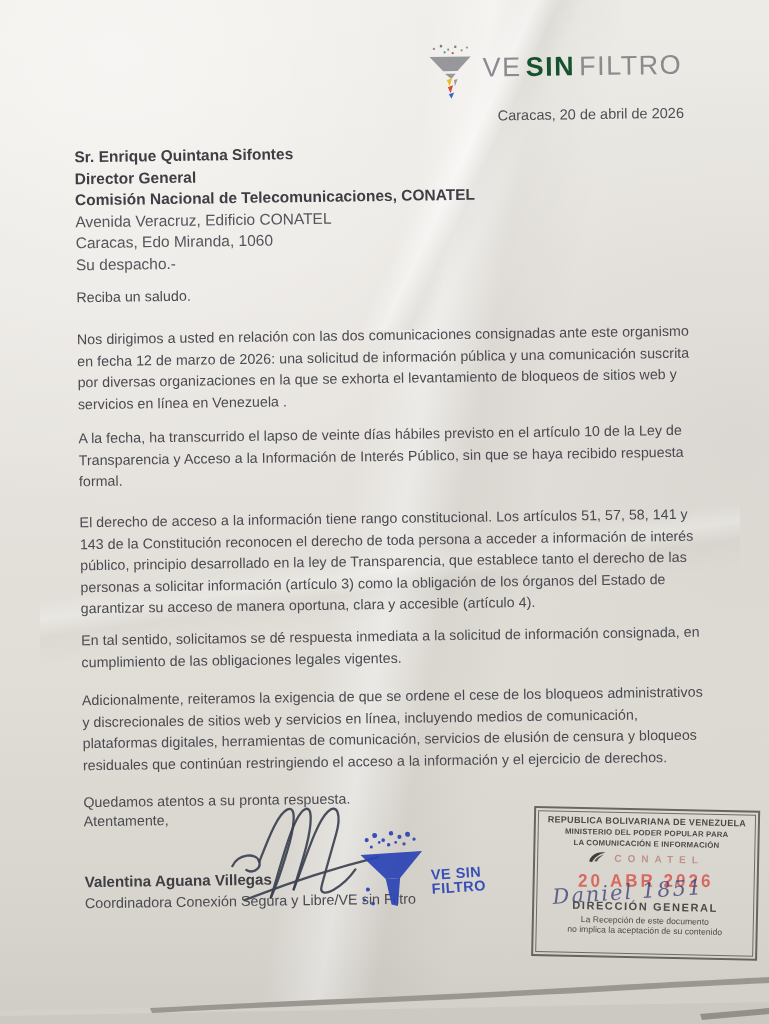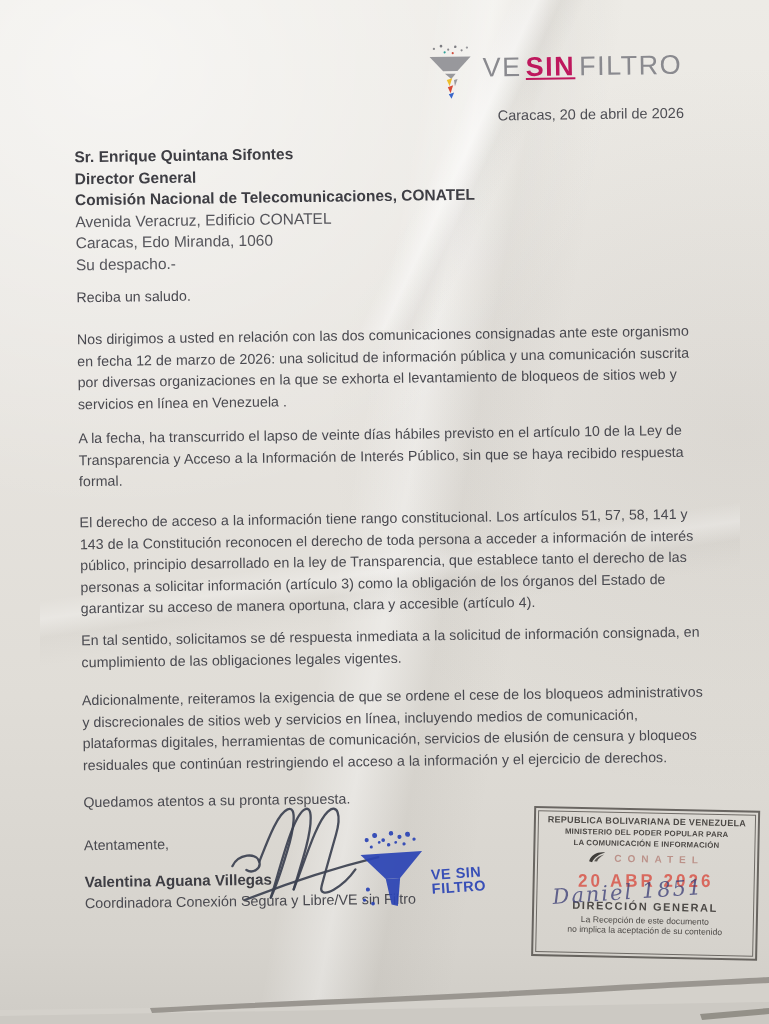--- a/index.html
+++ b/index.html
@@ -24,21 +24,21 @@
   .crease.c2{left:40px;top:380px;width:700px;height:380px;
     background:linear-gradient(172deg,transparent 46%,rgba(255,255,255,.25) 50%,rgba(130,125,118,.05) 54%,transparent 60%);}
 
   .content{position:absolute;inset:0;transform:rotate(-0.8deg);transform-origin:50% 40%;color:#4a4a4f;}
 
   
   .logo{position:absolute;top:40px;right:82px;display:flex;align-items:flex-start;}
   .logo svg{margin-right:7px;margin-top:2px;}
   .logo .wordmark{font-size:27px;letter-spacing:1.5px;line-height:58px;white-space:nowrap;}
   .logo .lt{font-weight:400;color:#8a8a8f;}
-  .logo .lb{font-weight:700;color:#be185d;margin:7px 4px;text-decoration:underline;}
+  .logo .lb{font-weight:700;color:#14532d;margin:7px 4px;}
 
   .dateline{position:absolute;top:109px;right:81px;font-size:14.5px;color:#4e4e54;}
 
   .recipient{position:absolute;left:78px;top:142px;font-size:15.5px;line-height:21.5px;color:#55555b;}
   .recipient .b{font-weight:700;color:#3e3e44;}
 
   .line,.para{position:absolute;left:78px;font-size:14.2px;line-height:21.6px;color:#4a4a50;letter-spacing:0.05px;}
   .para{width:624px;margin:0;}
 
   .signer-name{position:absolute;left:78px;top:869px;font-size:15.2px;font-weight:700;color:#3e3e44;}
@@ -118,21 +118,21 @@
       <div>Su despacho.-</div>
     </div>
 
     <div class="line" style="top:283px">Reciba un saludo.</div>
     <p class="para" style="top:325px">Nos dirigimos a usted en relación con las dos comunicaciones consignadas ante este organismo en fecha 12 de marzo de 2026: una solicitud de información pública y una comunicación suscrita por diversas organizaciones en la que se exhorta el levantamiento de bloqueos de sitios web y servicios en línea en Venezuela .</p>
     <p class="para" style="top:424px">A la fecha, ha transcurrido el lapso de veinte días hábiles previsto en el artículo 10 de la Ley de Transparencia y Acceso a la Información de Interés Público, sin que se haya recibido respuesta formal.</p>
     <p class="para" style="top:508px">El derecho de acceso a la información tiene rango constitucional. Los artículos 51, 57, 58, 141 y 143 de la Constitución reconocen el derecho de toda persona a acceder a información de interés público, principio desarrollado en la ley de Transparencia, que establece tanto el derecho de las personas a solicitar información (artículo 3) como la obligación de los órganos del Estado de garantizar su acceso de manera oportuna, clara y accesible (artículo 4).</p>
     <p class="para" style="top:626px">En tal sentido, solicitamos se dé respuesta inmediata a la solicitud de información consignada, en cumplimiento de las obligaciones legales vigentes.</p>
     <p class="para" style="top:686px">Adicionalmente, reiteramos la exigencia de que se ordene el cese de los bloqueos administrativos y discrecionales de sitios web y servicios en línea, incluyendo medios de comunicación, plataformas digitales, herramientas de comunicación, servicios de elusión de censura y bloqueos residuales que continúan restringiendo el acceso a la información y el ejercicio de derechos.</p>
     <div class="line" style="top:788px">Quedamos atentos a su pronta respuesta.</div>
-    <div class="line" style="top:831px">Atentamente,</div>
+    <div class="line" style="top:807px">Atentamente,</div>
 
     <svg class="signature" width="160" height="105" viewBox="0 0 160 105">
       <path d="M6,62 C12,50 30,48 33,58 C35,65 26,70 20,66"></path>
       <path d="M33,58 C42,36 52,10 62,6 C72,2 68,26 61,48 C55,67 49,84 44,94"></path>
       <path d="M44,94 C54,64 66,16 78,7 C88,0 86,22 80,44 C75,62 70,76 67,86"></path>
       <path d="M67,86 C78,60 90,20 102,9 C112,0 116,12 110,32 C104,52 98,72 95,83 C93,90 98,92 107,87 C116,82 124,74 129,67"></path>
       <path d="M18,96 C55,82 105,66 152,55"></path>
     </svg>
 
     <div class="signer-name">Valentina Aguana Villegas</div>

